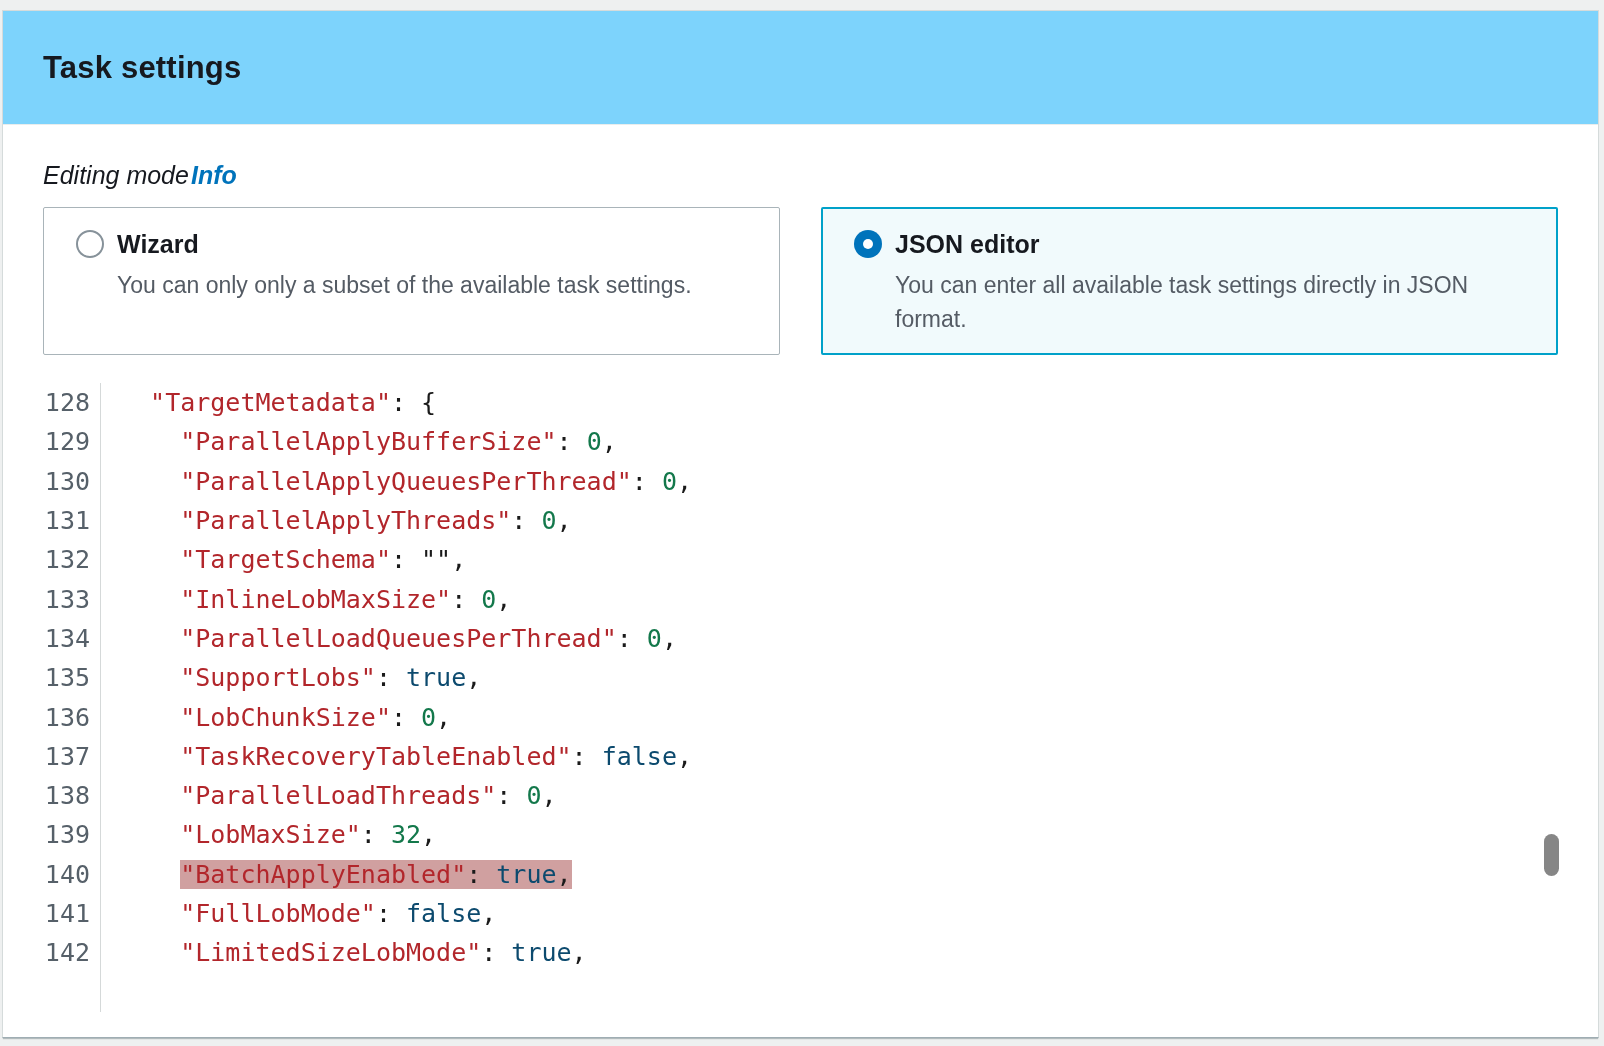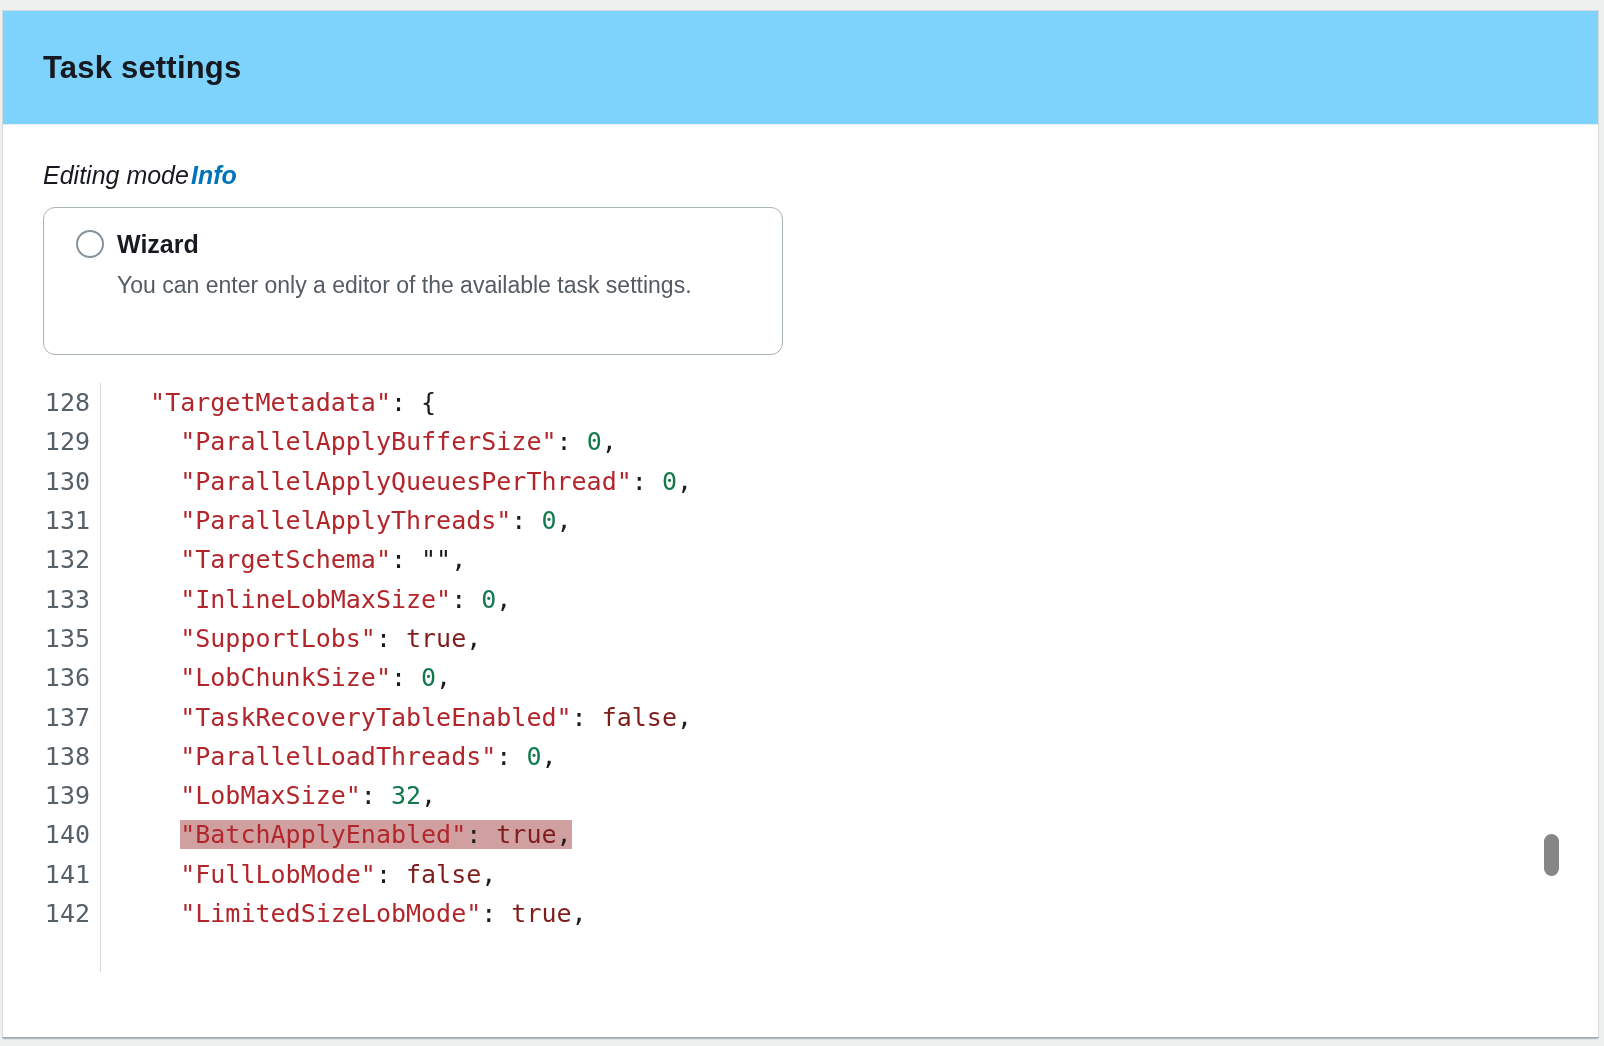--- a/index.html
+++ b/index.html
@@ -54,21 +54,21 @@
 
   .tiles {
     margin-top:17px;
     display:flex;
     gap:41px;
   }
   .tile {
     width:740px;
     height:148px;
     border:1px solid #a9b4b9;
-    border-radius:12px;
+    border-radius:2px;
     background:#ffffff;
     padding:21px 20px 0 32px;
     display:flex;
     align-items:flex-start;
     cursor:pointer;
   }
   .tile.selected {
     border:2px solid #00a1c9;
     background:#f1fafc;
     padding:20px 19px 0 31px;
@@ -131,21 +131,21 @@
     justify-content:flex-end;
   }
   .code {
     padding-left:19px;
     white-space:pre;
   }
   .content.hl { background:#d0a0a0; }
   .tok-key  { color:#b2262b; }
   .tok-p    { color:#1a1a1a; }
   .tok-num  { color:#13784b; }
-  .tok-bool { color:#7f1d1d;margin-top:12px; }
+  .tok-bool { color:#0c4a6e;margin-top:12px; }
   .tok-str  { color:#1a1a1a; }
 
   .scroll-thumb {
     position:absolute;
     left:1544px; top:834px;
     width:15px; height:42px;
     border-radius:8px;
     background:#868686;
   }
 </style>
@@ -164,24 +164,33 @@
       <span class="field-label">Editing mode</span>
       <a class="info-link">Info</a>
     </div>
 
     <div class="tiles">
 
       <div class="tile">
         <span class="radio"></span>
         <div class="tile-text">
           <div class="tile-label">Wizard</div>
-          <div class="tile-desc">You can enter only a editor of the available task settings.</div>
+          <div class="tile-desc">You can only only a subset of the available task settings.</div>
         </div>
       </div>
 
+      <div class="tile selected">
+        <span class="radio on">
+            <span class="radio-dot"></span>
+          </span>
+        <div class="tile-text">
+          <div class="tile-label">JSON editor</div>
+          <div class="tile-desc">You can enter all available task settings directly in JSON format.</div>
+        </div>
+      </div>
 
     </div>
 
     <div class="editor" id="code-editor">
         <div class="line">
           <span class="gutter">128</span>
           <span class="code"><span class="indent">  </span><span class="content"><span class="tok-key">"TargetMetadata"</span><span class="tok-p">: {</span></span></span>
         </div>
         <div class="line">
           <span class="gutter">129</span>
@@ -197,20 +206,24 @@
         </div>
         <div class="line">
           <span class="gutter">132</span>
           <span class="code"><span class="indent">    </span><span class="content"><span class="tok-key">"TargetSchema"</span><span class="tok-p">: </span><span class="tok-str">""</span><span class="tok-p">,</span></span></span>
         </div>
         <div class="line">
           <span class="gutter">133</span>
           <span class="code"><span class="indent">    </span><span class="content"><span class="tok-key">"InlineLobMaxSize"</span><span class="tok-p">: </span><span class="tok-num">0</span><span class="tok-p">,</span></span></span>
         </div>
         <div class="line">
+          <span class="gutter">134</span>
+          <span class="code"><span class="indent">    </span><span class="content"><span class="tok-key">"ParallelLoadQueuesPerThread"</span><span class="tok-p">: </span><span class="tok-num">0</span><span class="tok-p">,</span></span></span>
+        </div>
+        <div class="line">
           <span class="gutter">135</span>
           <span class="code"><span class="indent">    </span><span class="content"><span class="tok-key">"SupportLobs"</span><span class="tok-p">: </span><span class="tok-bool">true</span><span class="tok-p">,</span></span></span>
         </div>
         <div class="line">
           <span class="gutter">136</span>
           <span class="code"><span class="indent">    </span><span class="content"><span class="tok-key">"LobChunkSize"</span><span class="tok-p">: </span><span class="tok-num">0</span><span class="tok-p">,</span></span></span>
         </div>
         <div class="line">
           <span class="gutter">137</span>
           <span class="code"><span class="indent">    </span><span class="content"><span class="tok-key">"TaskRecoveryTableEnabled"</span><span class="tok-p">: </span><span class="tok-bool">false</span><span class="tok-p">,</span></span></span>

